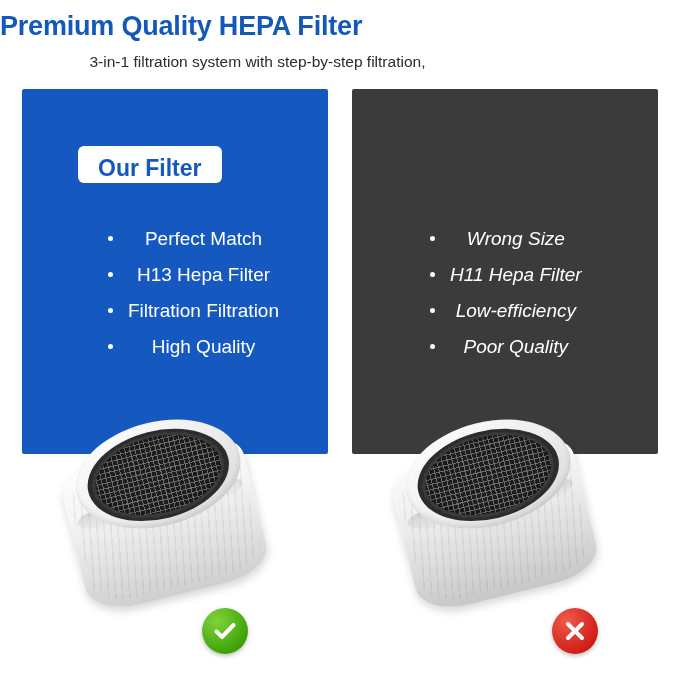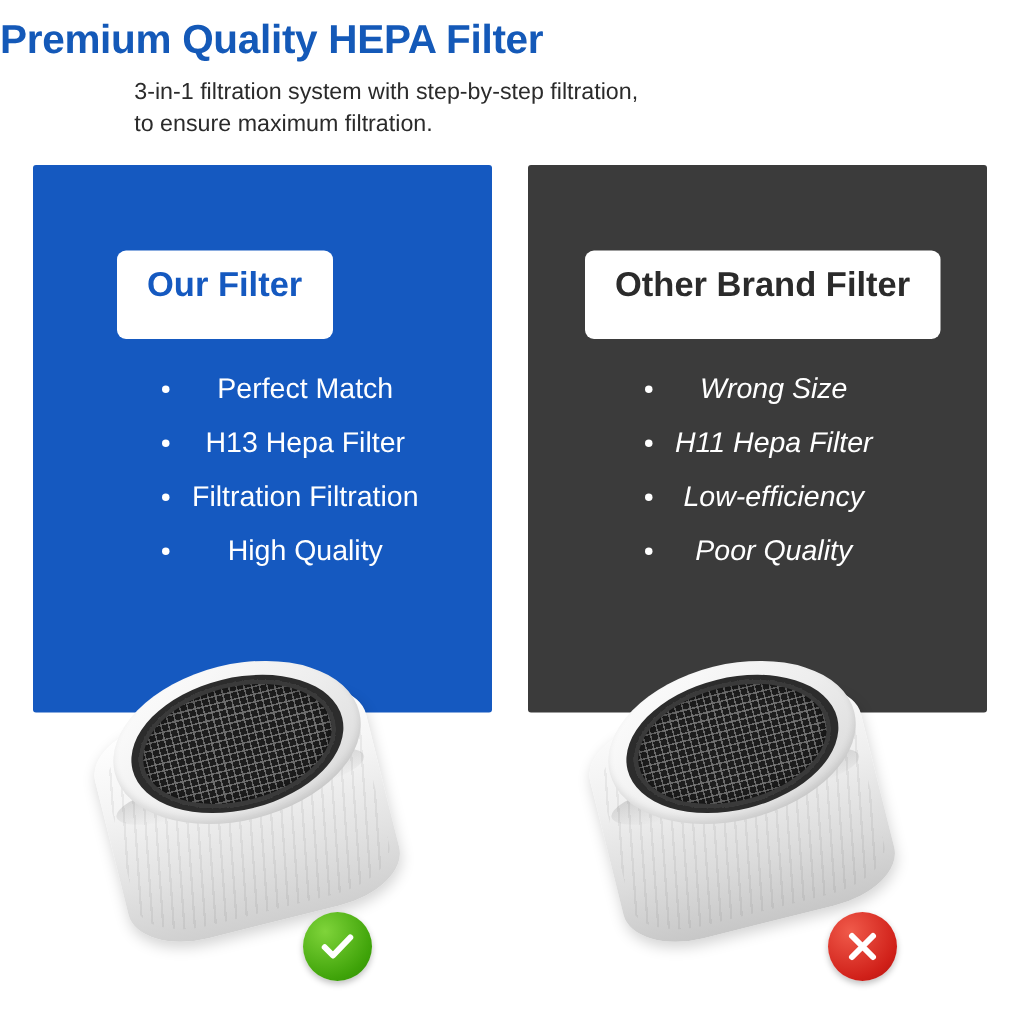--- a/index.html
+++ b/index.html
@@ -66,21 +66,21 @@
   .panel-right {
     left: 352px;
     background: #3b3b3b;
   }
 
   .panel-badge {
     position: absolute;
     top: 57px;
     background: #ffffff;
     border-radius: 6px;
-    padding: 9px 20px 23px 20px;
+    padding: 9px 20px 1px 20px;
     font-size: 23px;
     font-weight: bold;
     white-space: nowrap;
   }
   .panel-left .panel-badge {
     left: 56px;
     color: #1559c0;
   }
   .panel-right .panel-badge {
     left: 38px;
@@ -242,21 +242,20 @@
 </style>
 </head>
 <body>
 
 <div class="page">
 
   <div class="header">
     <h1 class="title">Premium Quality HEPA Filter</h1>
     <div class="subtitle">
       <span class="subtitle-line">3-in-1 filtration system with step-by-step filtration,</span>
-      <span class="subtitle-line">to ensure maximum filtration.</span>
     </div>
   </div>
 
   <div class="panels">
 
     <div class="panel panel-left">
       <div class="panel-badge">Our Filter</div>
       <ul class="panel-list">
         <li>
           <span class="bullet"></span>
@@ -271,21 +270,20 @@
           <span>Filtration Filtration</span>
         </li>
         <li>
           <span class="bullet"></span>
           <span>High Quality</span>
         </li>
       </ul>
     </div>
 
     <div class="panel panel-right">
-      <div class="panel-badge">Other Brand Filter</div>
       <ul class="panel-list">
         <li>
           <span class="bullet"></span>
           <span>Wrong Size</span>
         </li>
         <li>
           <span class="bullet"></span>
           <span>H11 Hepa Filter</span>
         </li>
         <li>

